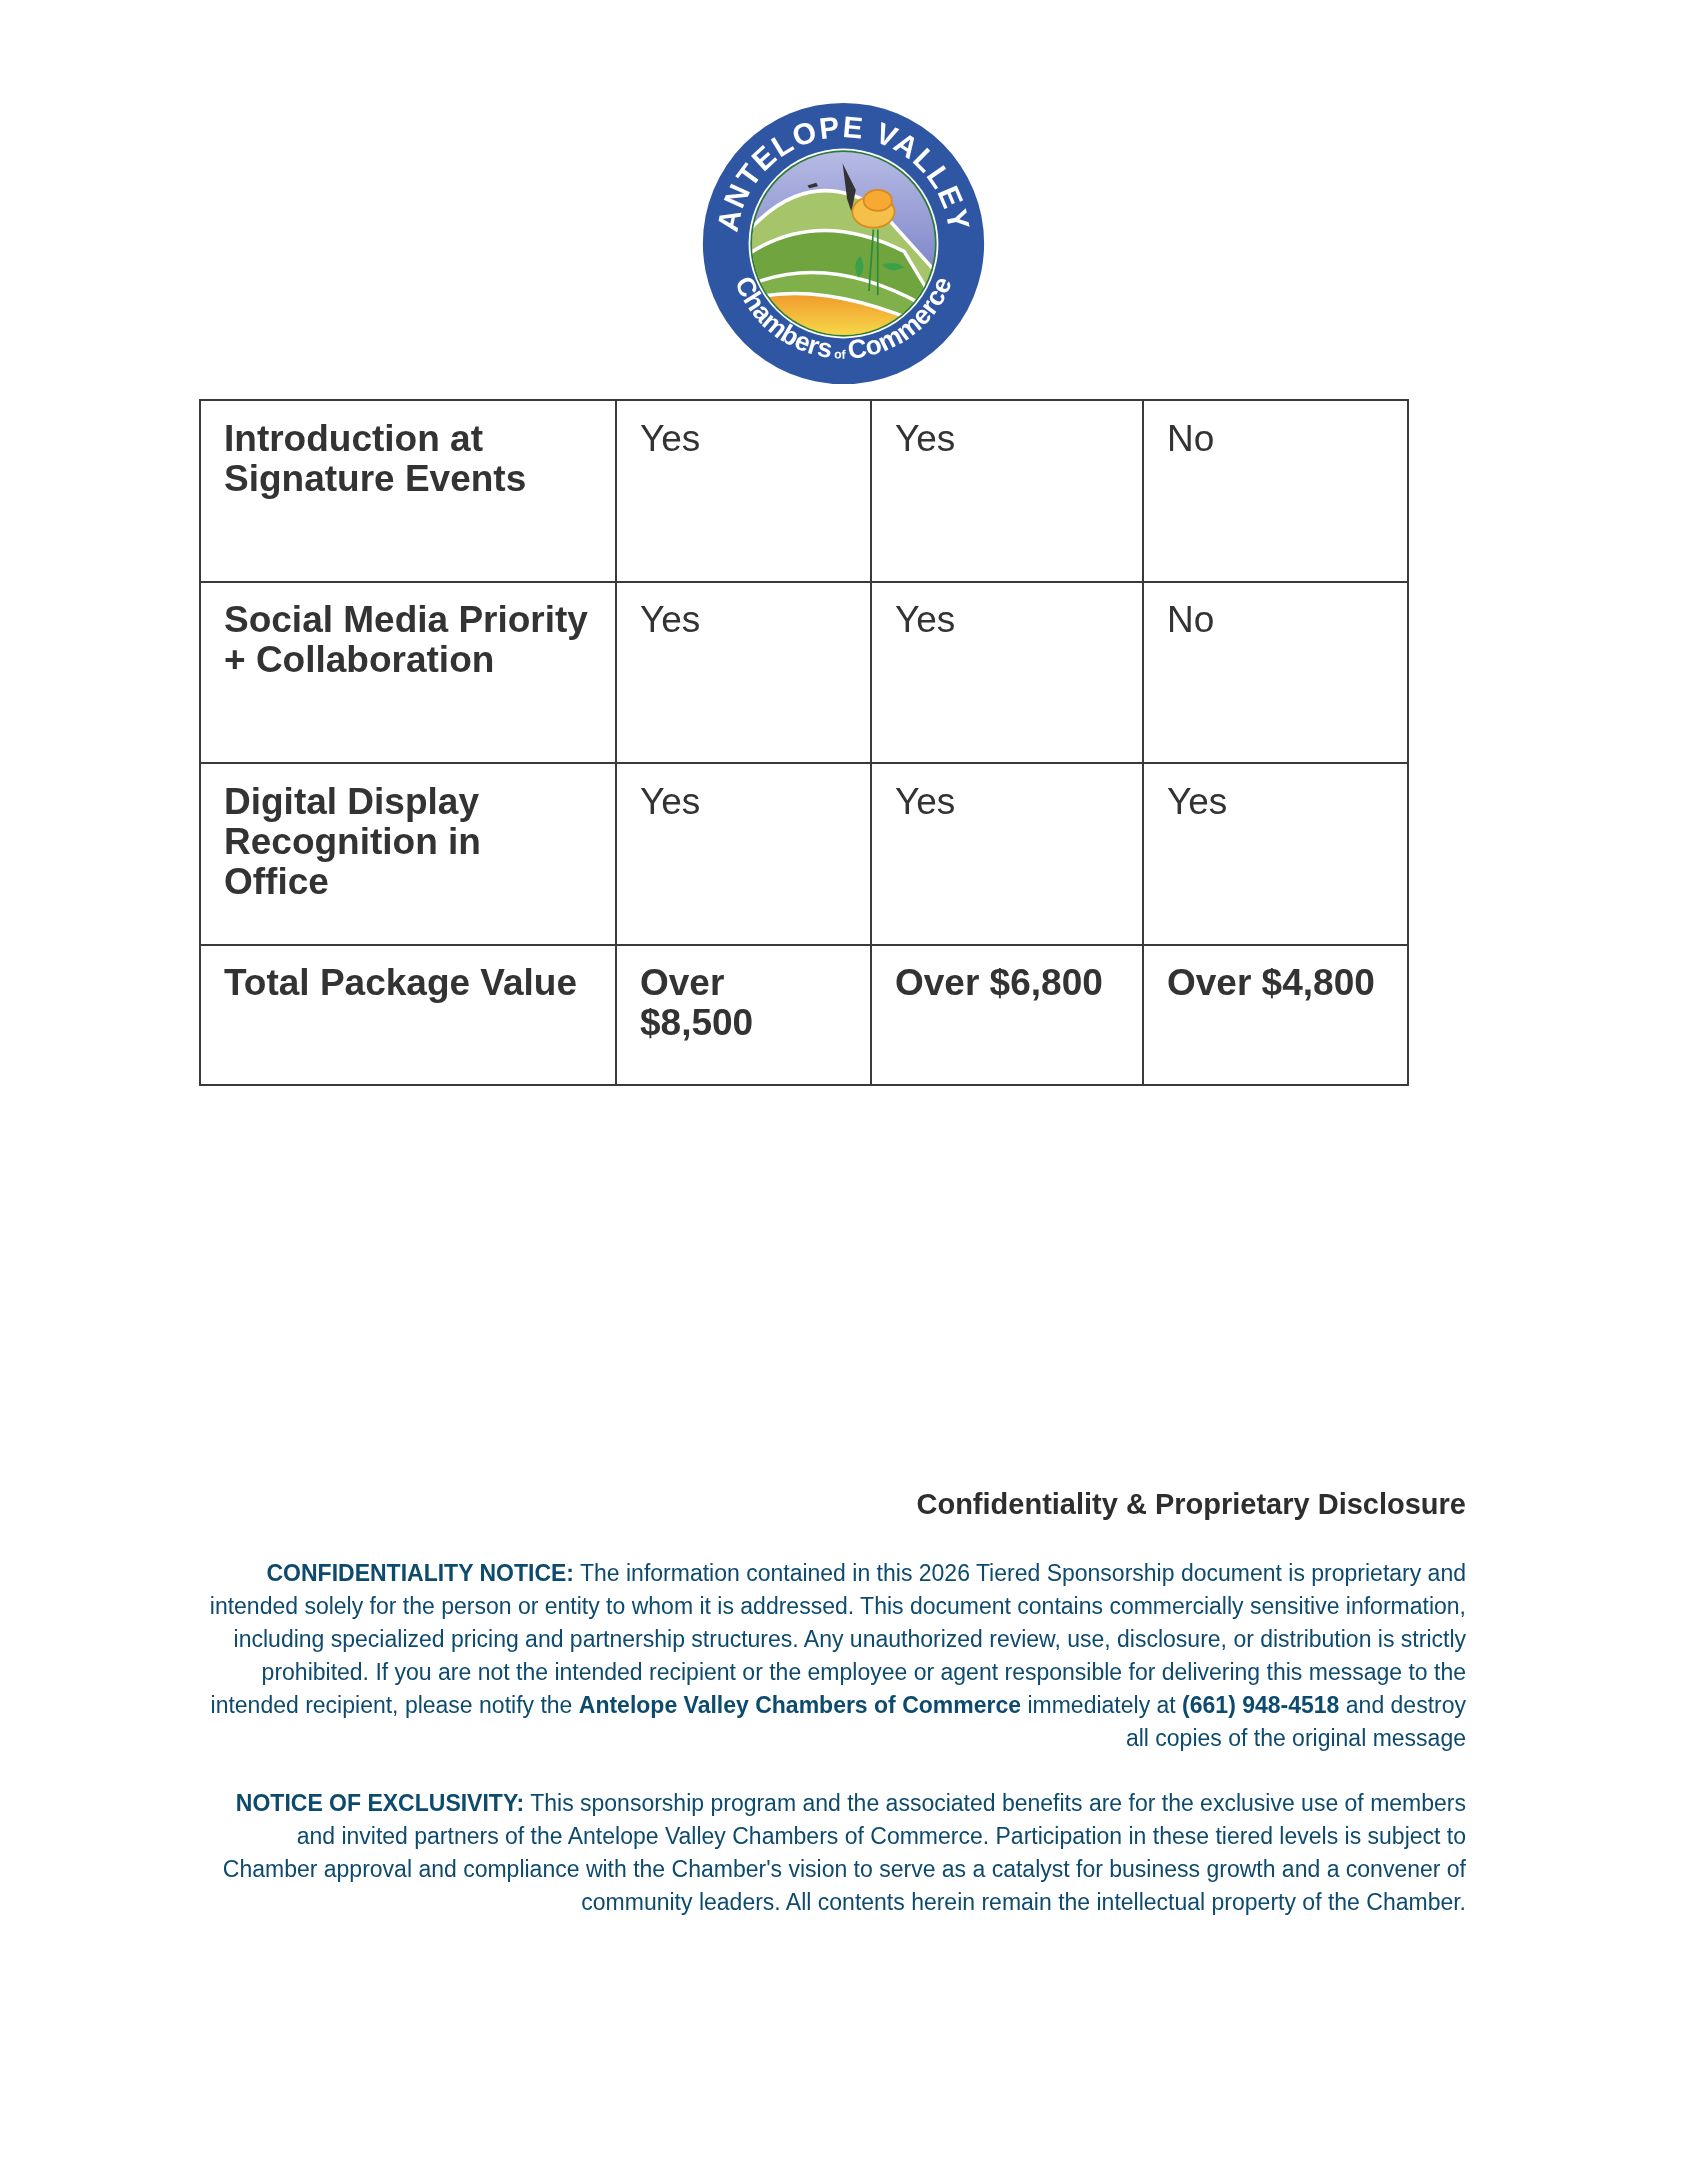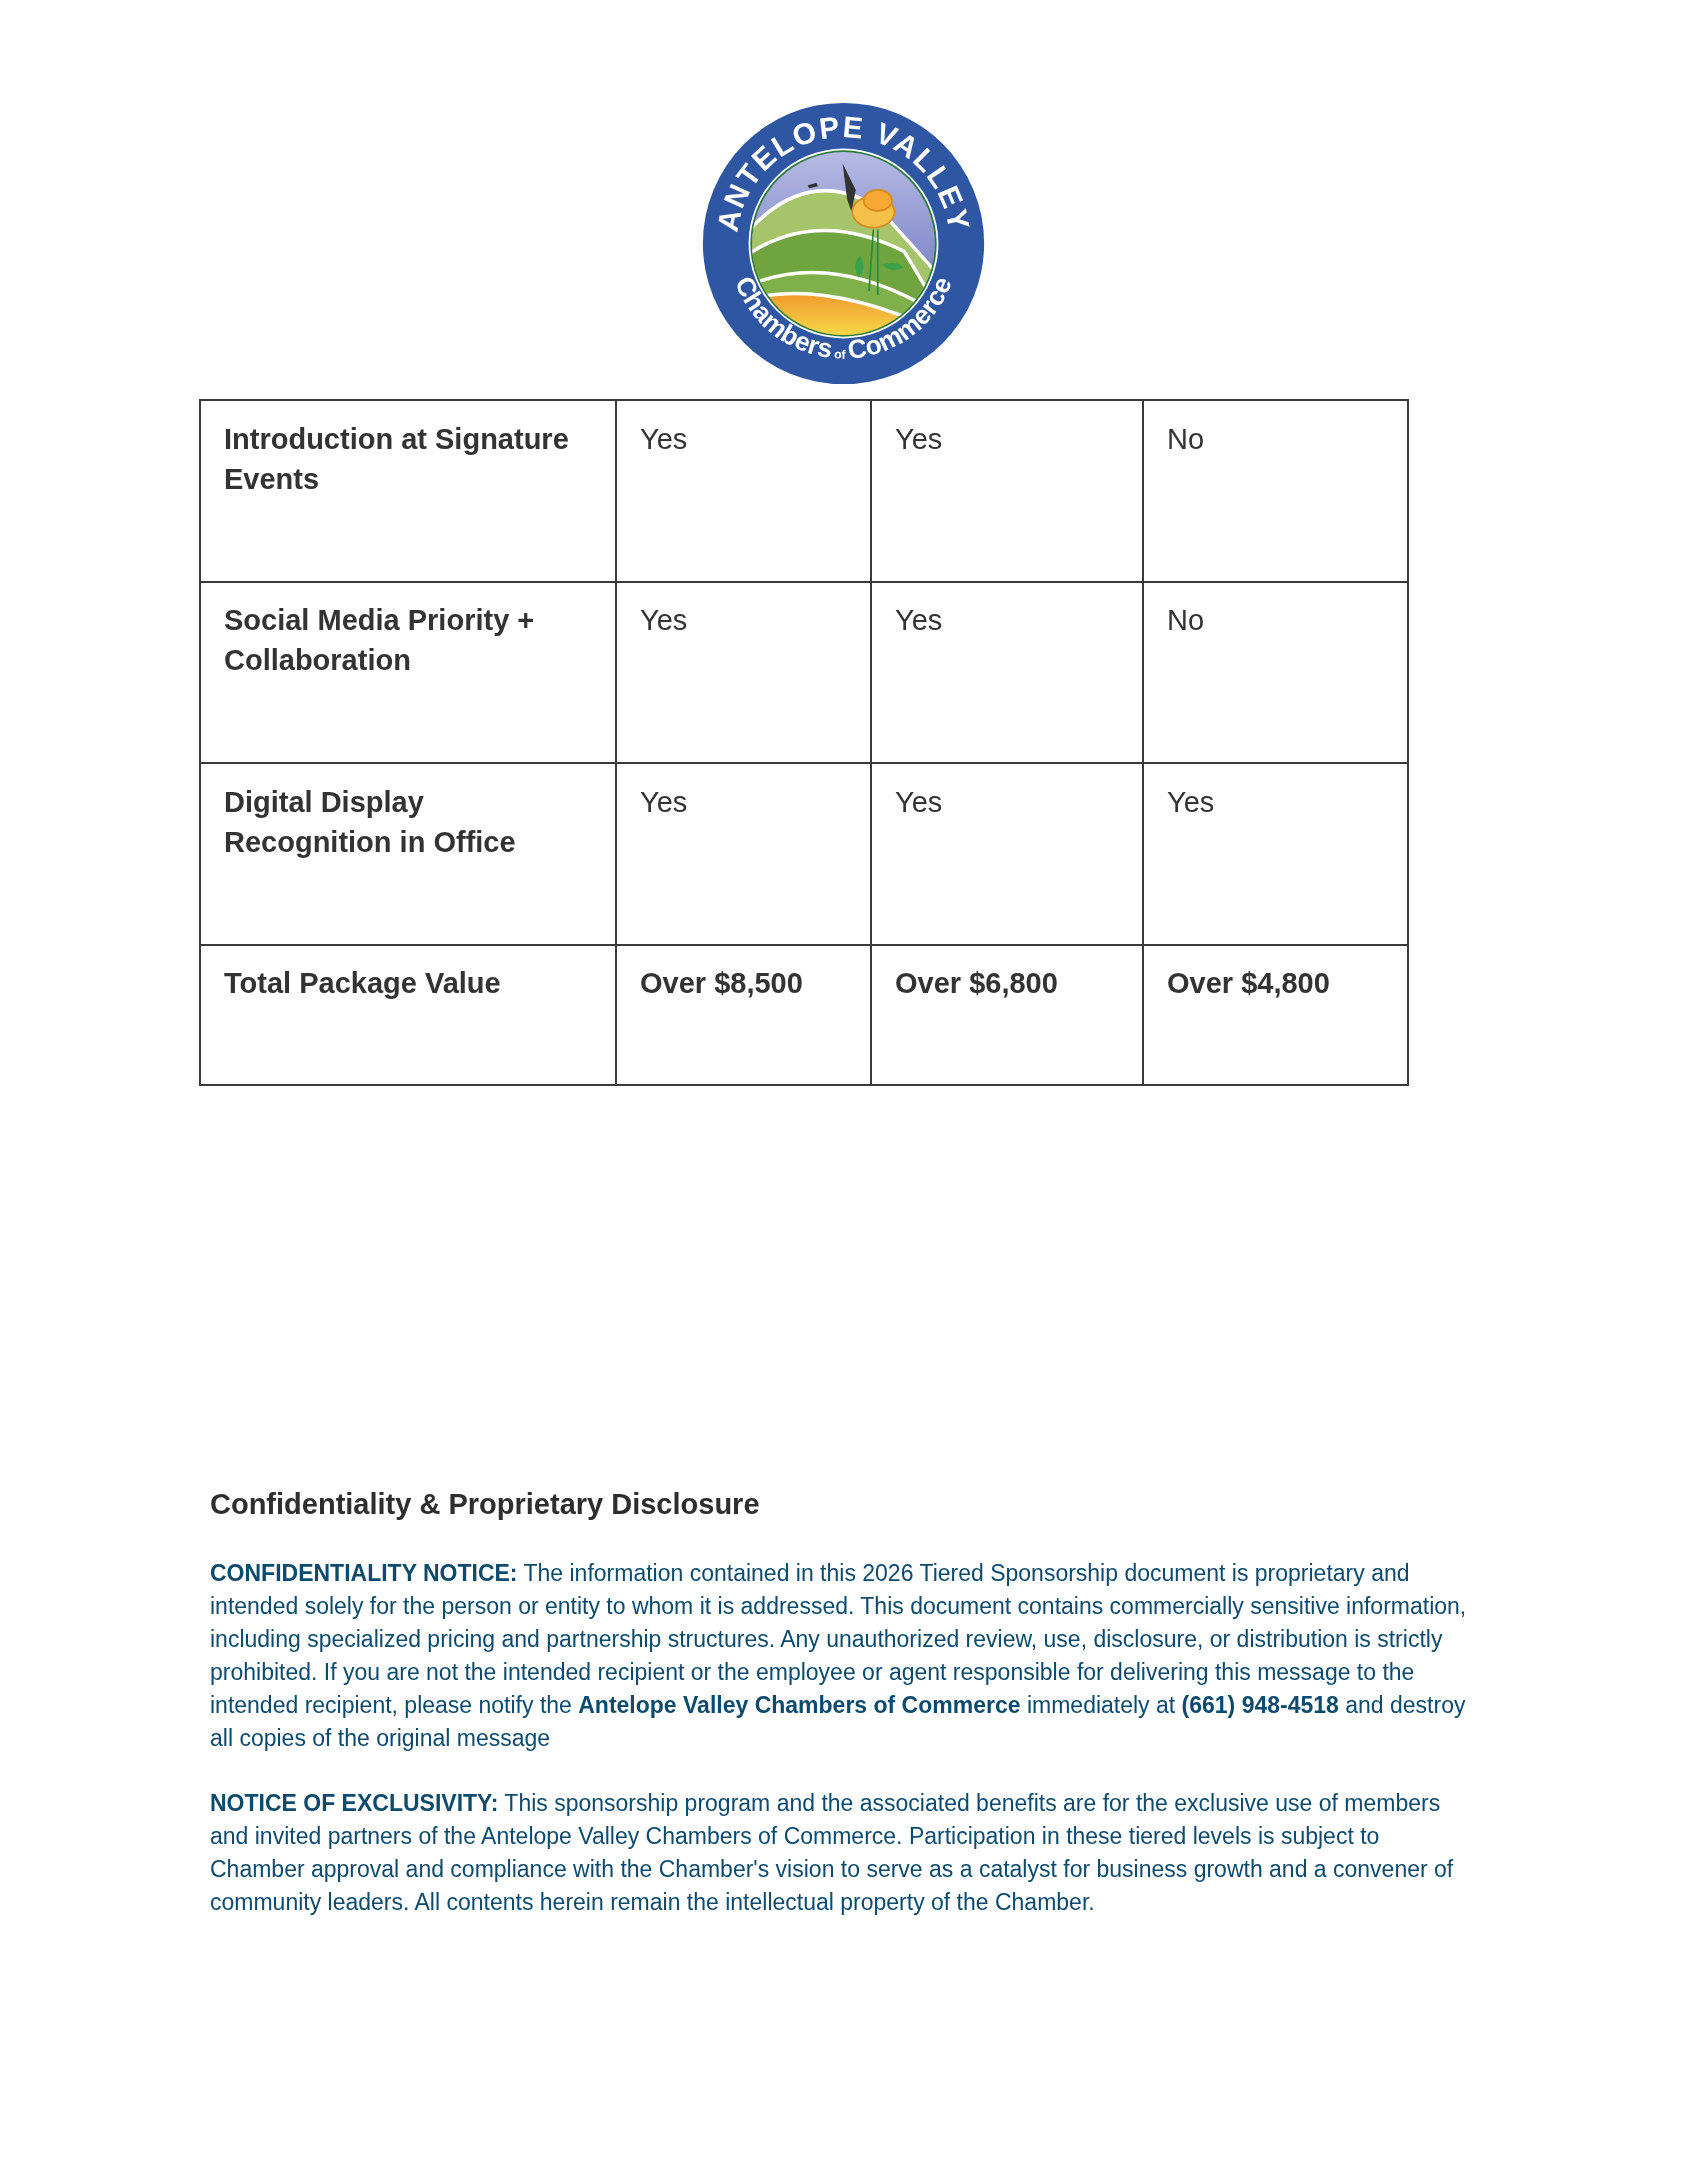--- a/index.html
+++ b/index.html
@@ -2,27 +2,27 @@
 <html style="font-size:14px"><head>
 <meta charset="utf-8">
 <style>
   html, body { margin: 0; padding: 0; background: #ffffff; }
   body { width: 1685px; height: 2180px; position: relative; overflow: hidden;
          font-family: "Liberation Sans", sans-serif; color: #333333; }
   .logo { position: absolute; left: 702px; top: 102px; width: 283px; height: 283px; }
   .sponsor-table { position: absolute; left: 199px; top: 399px; width: 1208px;
                    border-collapse: collapse; table-layout: fixed; }
   .sponsor-table td { border: 2.6px solid #3a3a3a; vertical-align: top;
-                      padding: 17.6px 23px 0 23px; font-size: 29px; line-height: 40px; color: #333333; margin-top: 39px; }
+                      padding: 17.6px 23px 0 23px; font-size: 37px; line-height: 40px; color: #333333; margin-top: 39px; }
   .sponsor-table td.label { font-weight: bold; }
   .sponsor-table td.strong { font-weight: bold; }
   .sponsor-table tr.tall td { height: 162px; }
   .sponsor-table tr.short td { height: 121px; }
   .col-1 { width: 416px; } .col-2 { width: 255px; } .col-3 { width: 272px; } .col-4 { width: 265px; }
-  .disclosure { position: absolute; left: 210px; top: 1485px; width: 1268px; }
+  .disclosure { position: absolute; left: 198px; top: 1485px; width: 1268px; text-align: right; }
   .disclosure h2 { margin: 0 0 33px 0; font-size: 29px; line-height: 39px; font-weight: bold; color: #2e2e2e; }
   .disclosure p { margin: 0 0 32px 0; font-size: 23px; line-height: 33px; color: #0c4a6e; }
   .disclosure b { font-weight: bold; }
 </style>
 </head>
 <body>
 
 <div class="logo">
   <svg width="283" height="283" viewBox="0 0 322 322">
     <defs>

